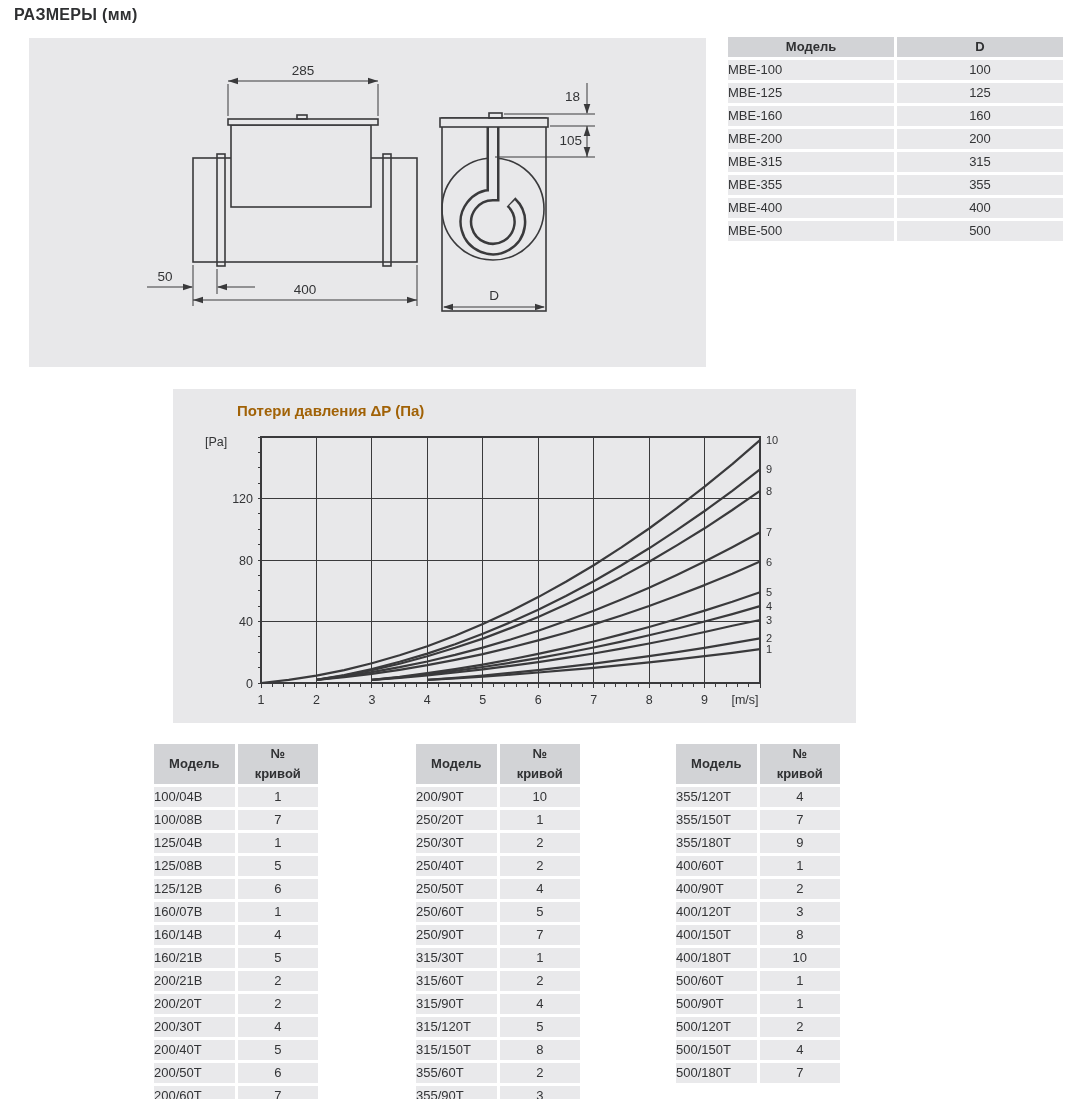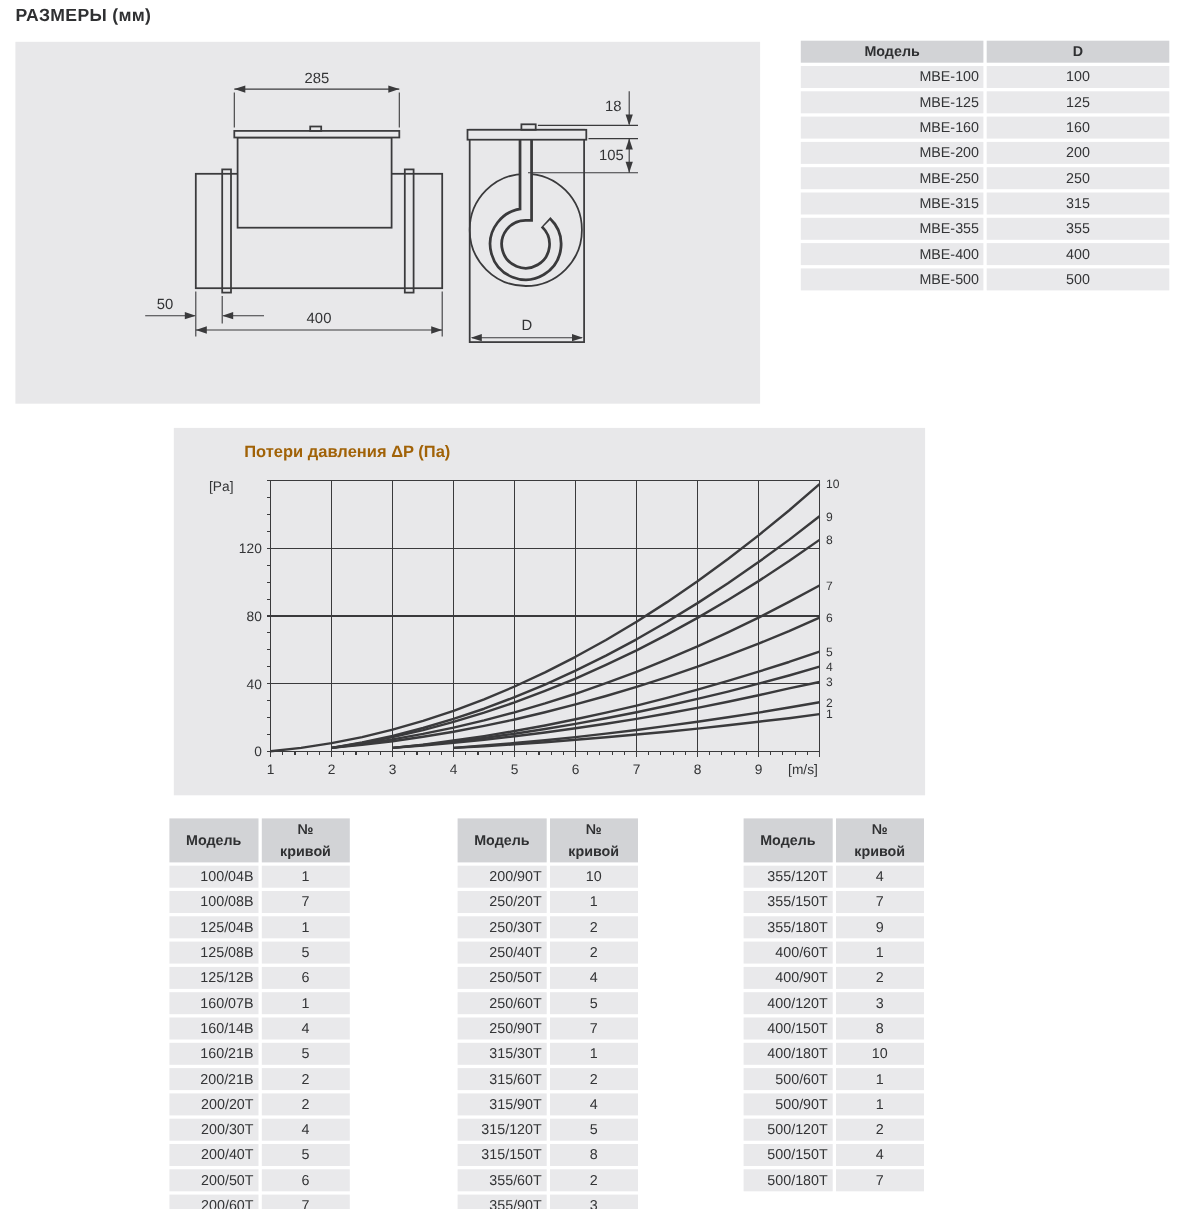--- a/index.html
+++ b/index.html
@@ -3,34 +3,34 @@
 <meta charset="utf-8">
 <style>
   :root{
     --panel-bg:#e8e8ea; --header-bg:#d2d3d6; --row-bg:#e9e9eb;
     --line:#3a3a3c; --text:#333436; --page-bg:#ffffff;
   }
   html,body{margin:0;padding:0;background:var(--page-bg);}
   body{font-family:"Liberation Sans","DejaVu Sans",sans-serif;color:var(--text);}
   .page{position:relative;width:1071px;height:1099px;background:var(--page-bg);overflow:hidden;}
   .page-title{position:absolute;left:14px;top:6px;margin:0;font-size:16px;font-weight:700;letter-spacing:.3px;color:#2f3032;}
-  .panel{position:absolute;background:var(--panel-bg);}
+  .panel{position:absolute;background:var(--panel-bg);margin-left:15px;}
   #drawing-panel{left:14px;top:38px;width:677px;height:329px;}
   #chart-panel{left:158px;top:389px;width:683px;height:334px;}
   #chart-title{position:absolute;left:64px;top:13px;font-size:15px;font-weight:700;color:#a16207;}
   #chart-svg{position:absolute;left:0;top:0;}
   .tbl-wrap{position:absolute;}
   #models-table-wrap{left:725px;top:34px;width:341px;}
   #curve-table-0{left:151px;top:741px;width:170px;}
   #curve-table-1{left:413px;top:741px;width:170px;}
   #curve-table-2{left:673px;top:741px;width:170px;}
   table.data-table{border-collapse:separate;border-spacing:3px;table-layout:fixed;width:100%;}
   table.data-table th{background:var(--header-bg);font-size:13px;font-weight:700;height:20px;line-height:20px;padding:0 12px;text-align:center;color:#2f3032;}
   table.data-table td{background:var(--row-bg);font-size:13px;font-weight:400;height:20px;line-height:20px;padding:0 4px;text-align:center;}
-  table.data-table td.model-cell{text-align:right;padding-left:13px;}
+  table.data-table td.model-cell{text-align:left;padding-left:0;}
   
   .ln{stroke:var(--line);fill:none;stroke-width:1.6;}
   .fillbg{fill:var(--panel-bg);}
   .dim{stroke:var(--line);fill:none;stroke-width:1;}
   .arr{fill:var(--line);stroke:none;}
   .dimtxt{font-size:13.5px;fill:var(--text);}
   .elem-dark{stroke:var(--line);fill:none;stroke-width:13;stroke-linecap:butt;}
   .elem-bg{stroke:var(--panel-bg);fill:none;stroke-width:8;stroke-linecap:butt;}
 </style>
 </head>
@@ -130,24 +130,20 @@
             <td class="model-cell">МВЕ-125</td>
             <td class="value-cell">125</td>
           </tr>
           <tr>
             <td class="model-cell">МВЕ-160</td>
             <td class="value-cell">160</td>
           </tr>
           <tr>
             <td class="model-cell">МВЕ-200</td>
             <td class="value-cell">200</td>
-          </tr>
-          <tr>
-            <td class="model-cell">МВЕ-250</td>
-            <td class="value-cell">250</td>
           </tr>
           <tr>
             <td class="model-cell">МВЕ-315</td>
             <td class="value-cell">315</td>
           </tr>
           <tr>
             <td class="model-cell">МВЕ-355</td>
             <td class="value-cell">355</td>
           </tr>
           <tr>

